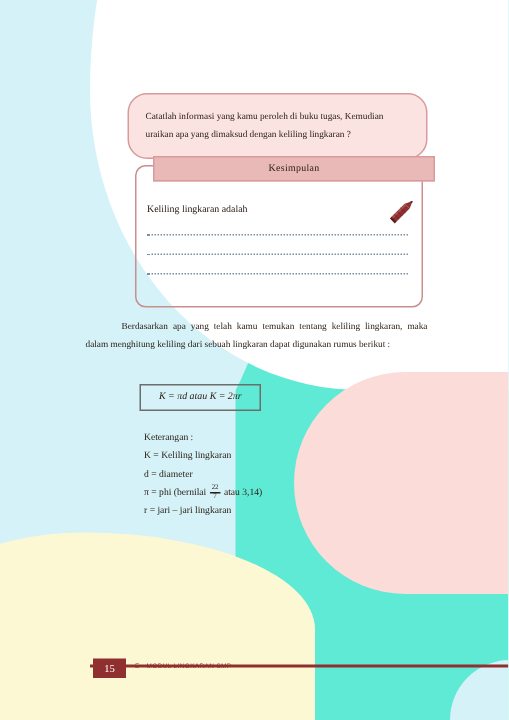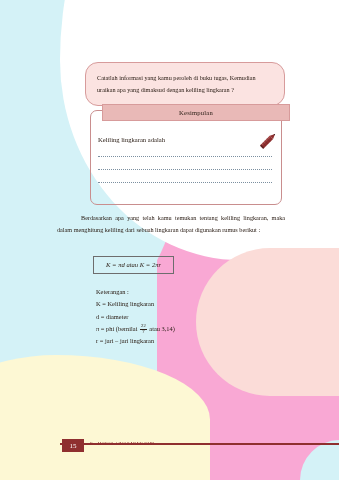--- a/index.html
+++ b/index.html
@@ -9,21 +9,21 @@
     background: #ffffff;
   }
   body {
     font-family: "Liberation Serif", serif;
   }
   #page {
     position: relative;
     width: 339px;
     height: 480px;
     overflow: hidden;
-    background: #f9a8d4;
+    background: #5eead4;
   }
 
   
   .deco {
     position: absolute;
     pointer-events: none;
   }
   #deco-blue-top {
     left: -150px;
     top: -140px;

